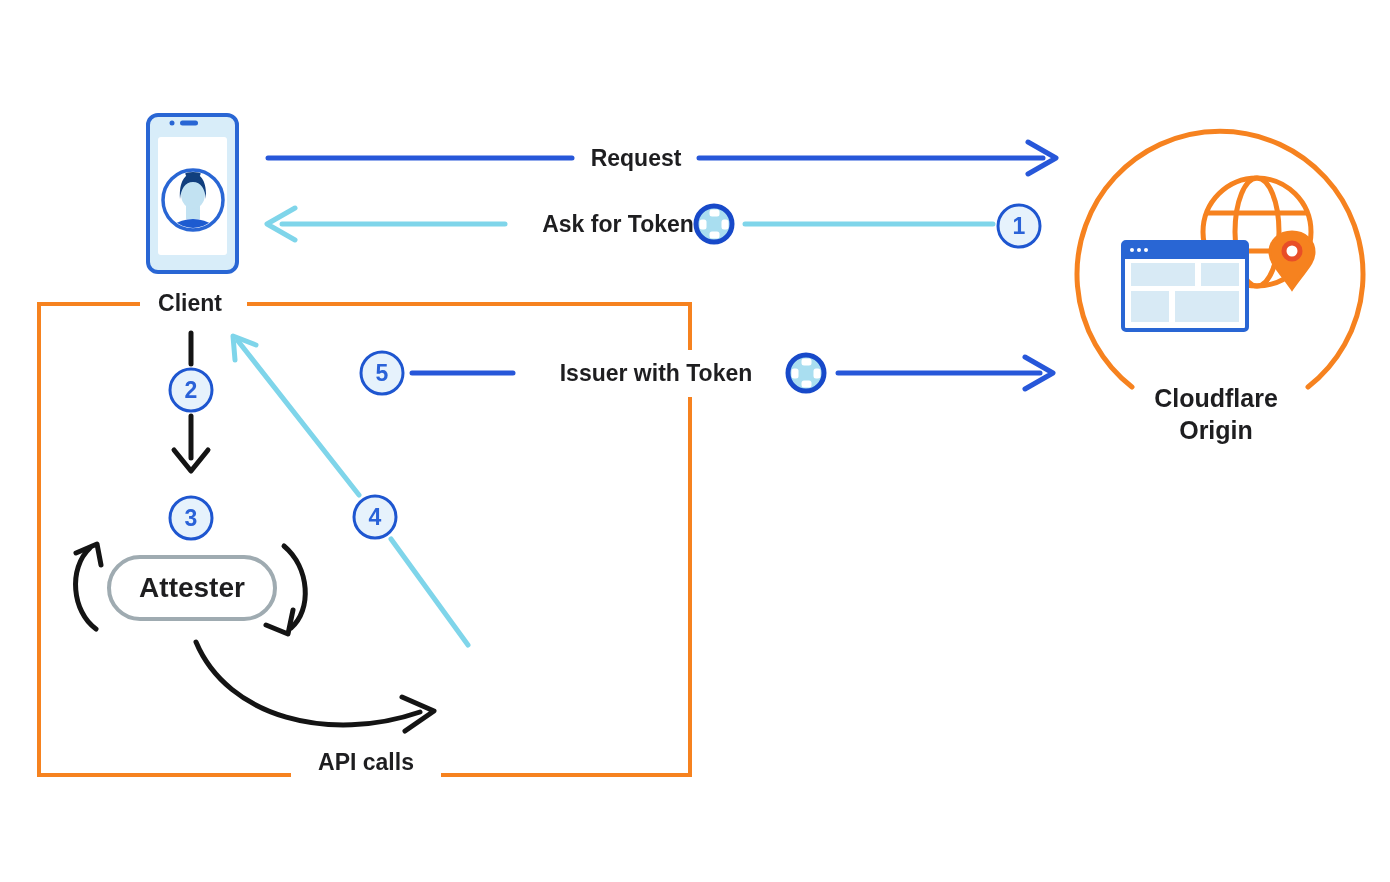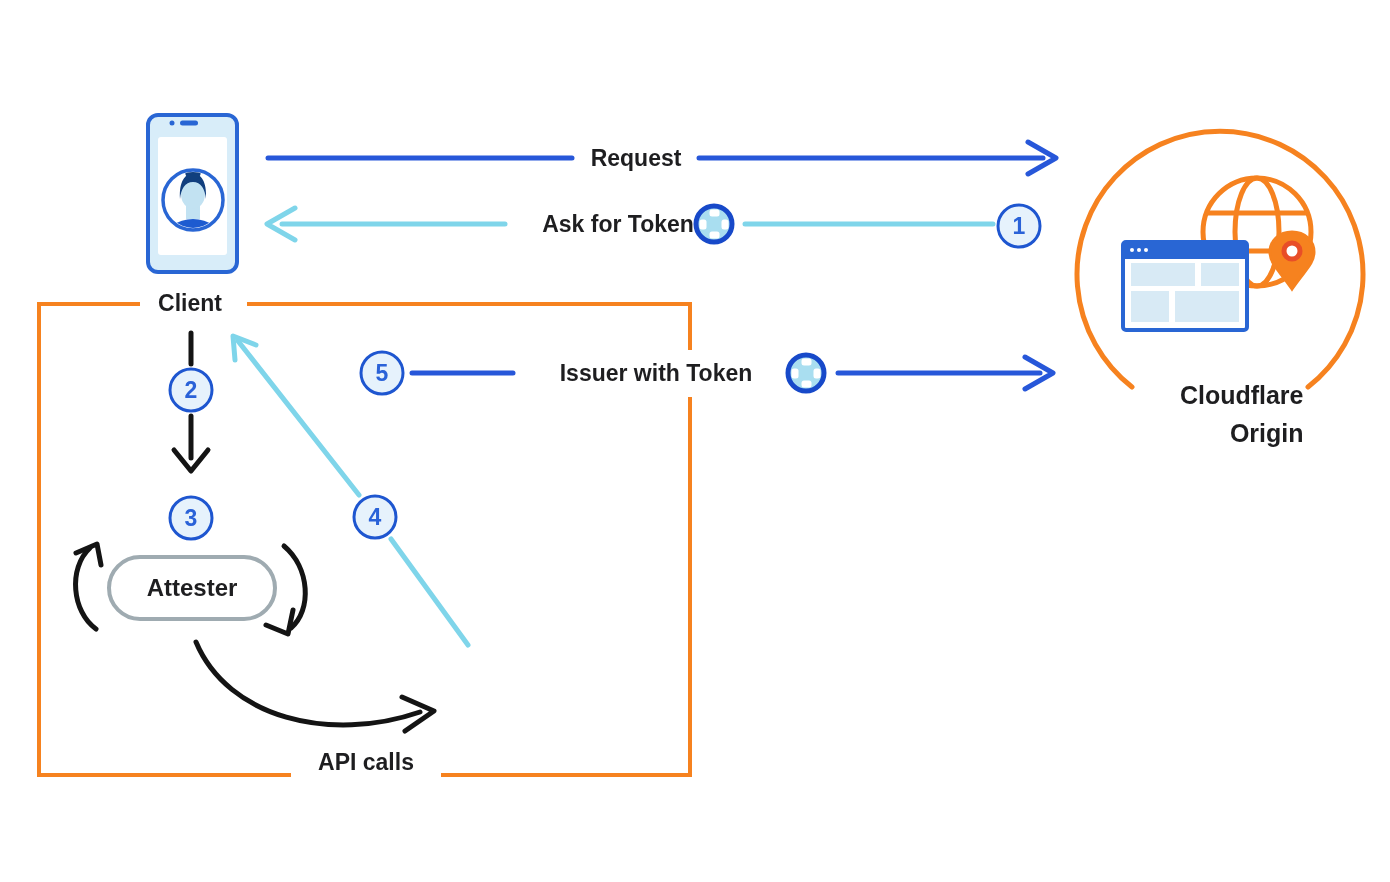--- a/index.html
+++ b/index.html
@@ -27,21 +27,21 @@
     position:absolute;
     transform:translate(-50%,-50%);
     font-weight:700;font-size:23px;color:var(--ink);
     white-space:nowrap;line-height:1.15;
   }
   .pill{
     position:absolute;
     transform:translate(-50%,-50%);
     background:#fff;
     display:flex;align-items:center;justify-content:center;
-    font-weight:700;font-size:24px;color:var(--ink);
+    font-weight:700;font-size:28px;color:var(--ink);
     box-sizing:border-box;border-radius:40px;
   }
   .pill.attester{left:192px;top:588px;width:170px;height:66px;border:4px solid var(--attester-border);}
   .pill.issuer{left:528px;top:689px;width:168px;height:68px;border:4px solid var(--orange);}
   .badge{
     position:absolute;
     transform:translate(-50%,-50%);
     width:45px;height:45px;border-radius:50%;
     background:var(--badge-fill);
     border:3.5px solid var(--badge-border);
@@ -63,21 +63,21 @@
   .token-icon .s{width:10px;height:7px;left:50%;bottom:1px;transform:translateX(-50%);}
   .token-icon .w{width:7px;height:10px;top:50%;left:1px;transform:translateY(-50%);}
   .token-icon .e{width:7px;height:10px;top:50%;right:1px;transform:translateY(-50%);}
   .lbl.token-gen{
     transform:translateY(-50%);
     left:405px;top:517px;width:150px;
     white-space:normal;text-align:left;line-height:27px;
   }
   .lbl.origin{
     left:1216px;top:414px;width:175px;
-    white-space:normal;text-align:right;line-height:38px;font-size:25px;
+    white-space:normal;text-align:center;line-height:32px;font-size:25px;
     transform:translate(-50%,-50%);
   }
 </style>
 </head>
 <body>
 
 <div class="canvas">
 
   <svg class="layer" viewBox="0 0 1390 882">
 

